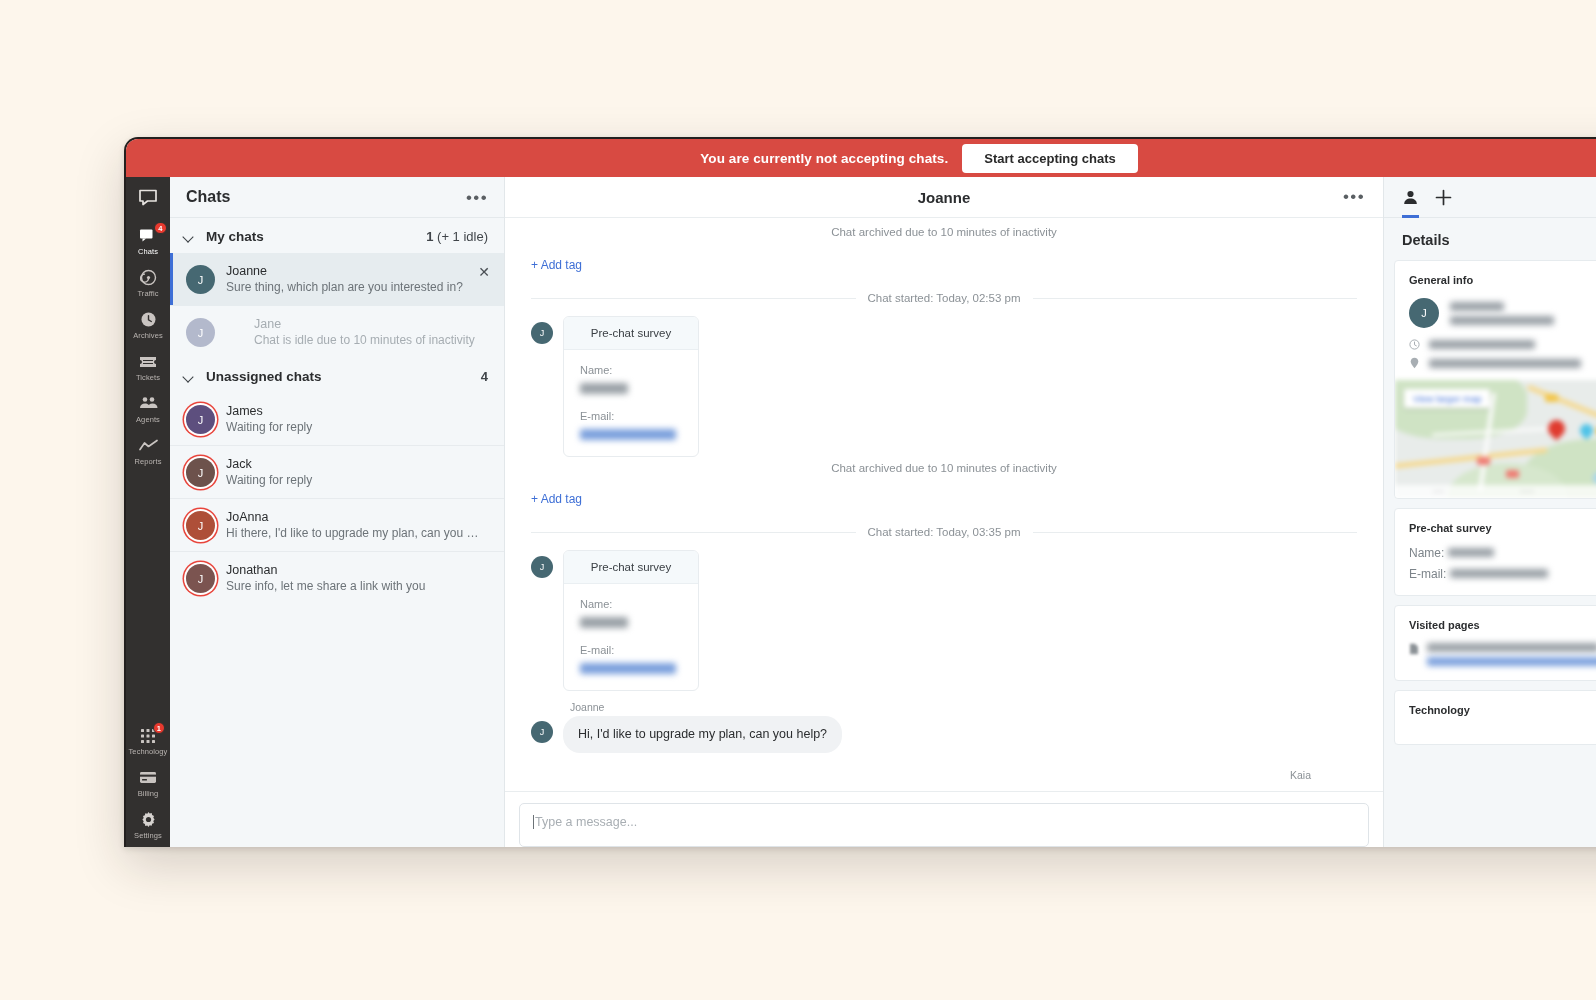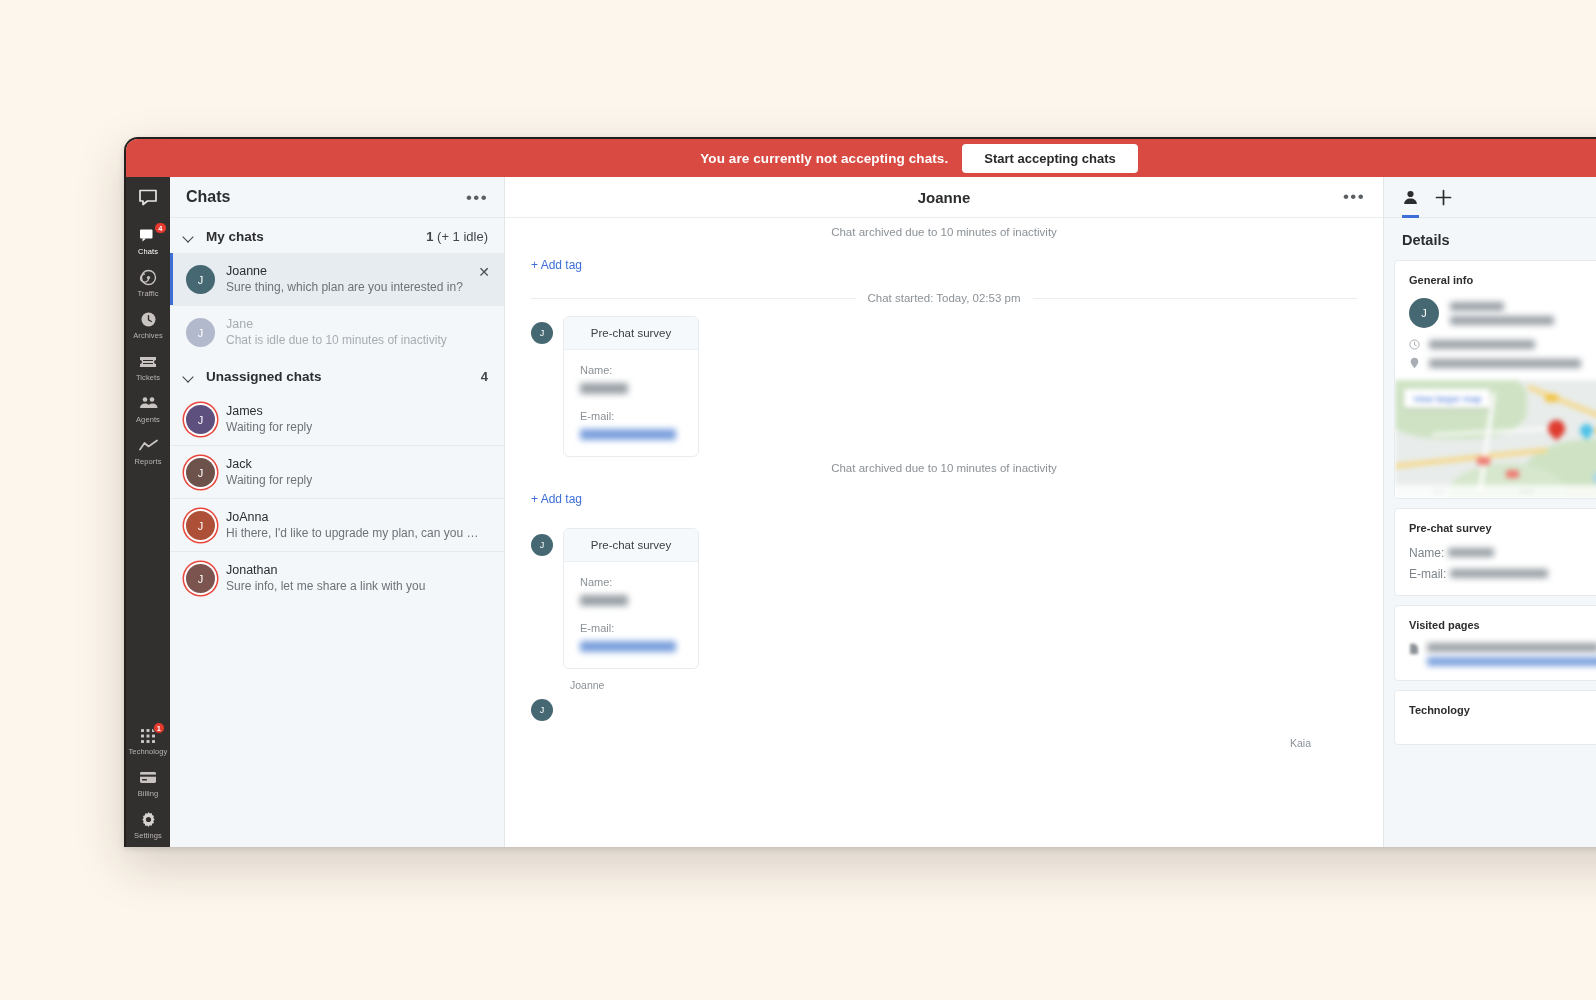--- a/index.html
+++ b/index.html
@@ -140,21 +140,21 @@
     margin-top: 1px;
   }
   .avatar.ring { box-shadow: 0 0 0 2px #fff, 0 0 0 3.5px #e8453c; }
   .chat-meta { min-width: 0; flex: 1; }
   .chat-name { font-size: 12.5px; color: #2b2d2f; margin-bottom: 2px; }
   .chat-prev {
     font-size: 12px; color: #6c7378;
     white-space: nowrap; overflow: hidden; text-overflow: ellipsis;
     max-width: 255px;
   }
-  .chat-row.idle .chat-name, .chat-row.idle .chat-prev { color: #a6adb2; }
+  .chat-row.idle .chat-name, .chat-row.idle .chat-prev { color: #a6adb2; margin-left: 28px; }
   .row-close {
     position: absolute; right: 14px; top: 12px;
     color: #4a4f54; font-size: 14px; cursor: pointer; line-height: 1;
   }
 
   
   #conv-col { flex: 1; display: flex; flex-direction: column; min-width: 0; background: #fff; }
   #conv-header {
     height: 41px; flex: 0 0 41px;
     display: flex; align-items: center; justify-content: center;
@@ -522,44 +522,54 @@
             </div>
           </div>
         </div>
 
         <div class="divider-stack">
           <div class="sub">Chat archived due to 10 minutes of inactivity</div>
         </div>
 
         <div class="add-tag">+ Add tag</div>
 
+        <div class="divider-label">
+            <span>Chat started: Today, 03:35 pm</span>
+          </div>
 
         <div class="msg-row">
           <span class="avatar" style="background:#466872;width:22px;height:22px;flex-basis:22px;font-size:9px;margin-top:6px;">J</span>
           <div class="bubble-card">
             <div class="card-head">Pre-chat survey</div>
             <div class="card-body">
               <div class="field-label">Name:</div>
               <div class="field-value name"></div>
               <div class="field-label">E-mail:</div>
               <div class="field-value email"></div>
             </div>
           </div>
         </div>
 
         <div class="sender-name">Joanne</div>
         <div class="msg-row" style="padding-top:0">
           <span class="avatar" style="background:#466872;width:22px;height:22px;flex-basis:22px;font-size:9px;margin-top:5px;">J</span>
+          <div class="bubble in">Hi, I'd like to upgrade my plan, can you help?</div>
         </div>
 
         <div class="sender-name right" style="margin-top:16px">Kaia</div>
         
         
       </div>
 
+      <div id="composer">
+        <div class="box">
+          <span class="caret"></span>
+          <span>Type a message...</span>
+        </div>
+      </div>
     </div>
 
     <div id="details-col">
       <div id="details-tabs">
         <span class="dtab active">
           <svg width="17" height="17" viewBox="0 0 17 17">
             <circle cx="8.5" cy="5" r="3.1" fill="#2b2d2f"></circle>
             <path d="M2.2 15c0-3.4 2.8-5.4 6.3-5.4s6.3 2 6.3 5.4z" fill="#2b2d2f"></path>
           </svg>
         </span>

